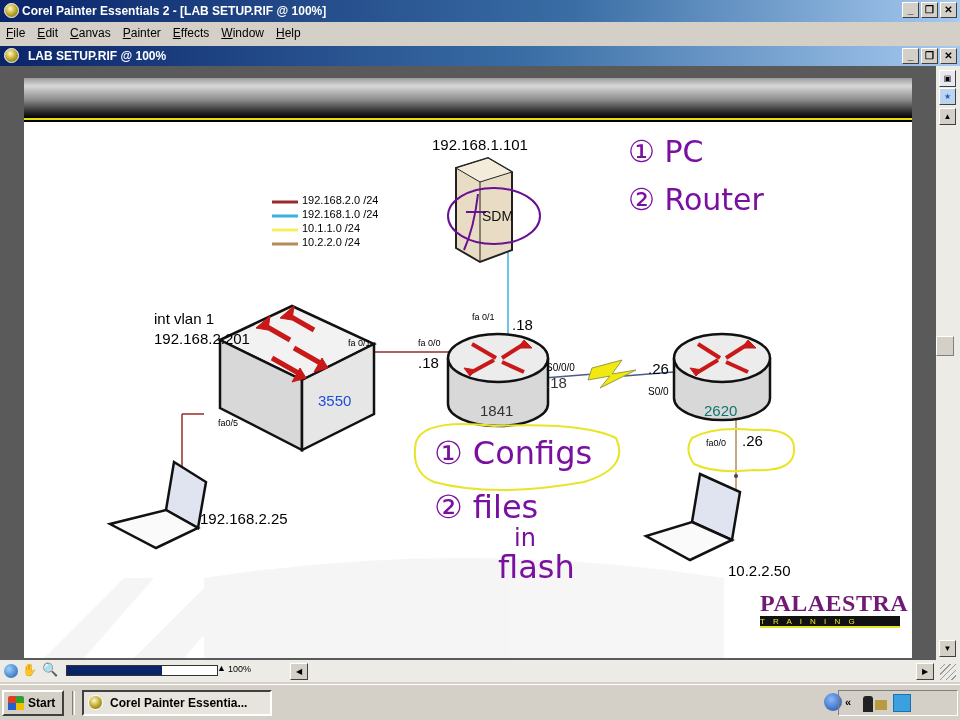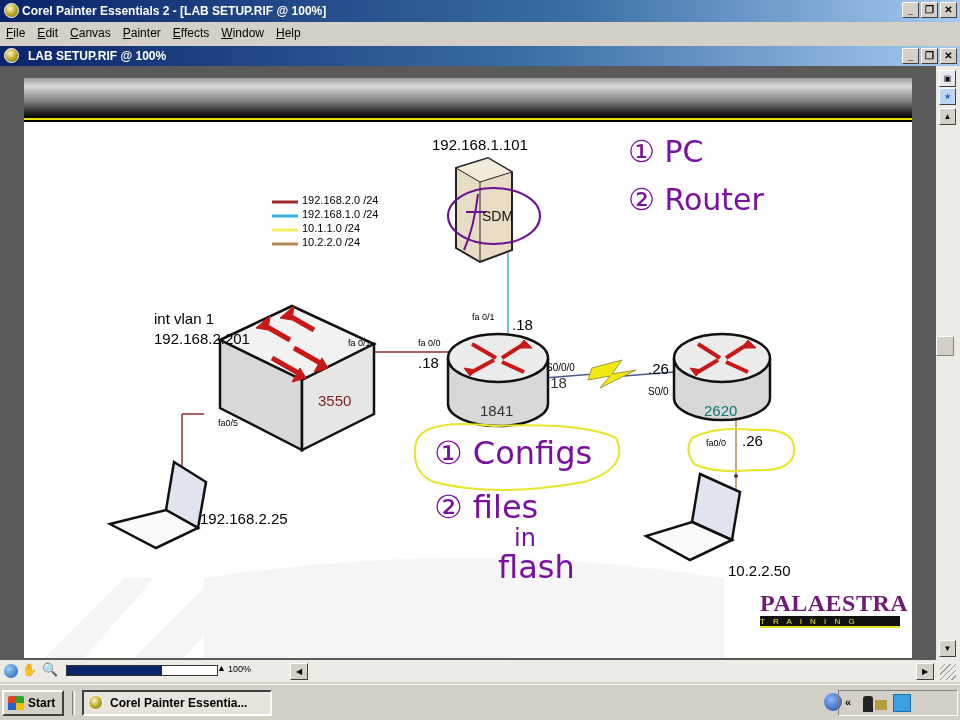--- a/index.html
+++ b/index.html
@@ -179,21 +179,21 @@
     <span class="txt" style="left:278px;top:116px;font-size:11px">192.168.2.0  /24</span>
     <span class="txt" style="left:278px;top:130px;font-size:11px">192.168.1.0  /24</span>
     <span class="txt" style="left:278px;top:144px;font-size:11px">10.1.1.0  /24</span>
     <span class="txt" style="left:278px;top:158px;font-size:11px">10.2.2.0  /24</span>
 
     <span class="txt" style="left:408px;top:58px;font-size:15px">192.168.1.101</span>
     <span class="txt" style="left:458px;top:130px;font-size:14px;color:#111">SDM</span>
 
     <span class="txt" style="left:130px;top:232px;font-size:15px">int vlan 1</span>
     <span class="txt" style="left:130px;top:252px;font-size:15px">192.168.2.201</span>
-    <span class="txt" style="left:294px;top:314px;font-size:15px;color:#7f1d1d">3550</span>
+    <span class="txt" style="left:294px;top:314px;font-size:15px;color:#1d4ed8">3550</span>
     <span class="txt" style="left:324px;top:260px;font-size:9px">fa 0/1</span>
     <span class="txt" style="left:194px;top:340px;font-size:9px">fa0/5</span>
 
     <span class="txt" style="left:448px;top:234px;font-size:9px">fa 0/1</span>
     <span class="txt" style="left:488px;top:238px;font-size:15px">.18</span>
     <span class="txt" style="left:394px;top:260px;font-size:9px">fa 0/0</span>
     <span class="txt" style="left:394px;top:276px;font-size:15px">.18</span>
     <span class="txt" style="left:522px;top:284px;font-size:10px">S0/0/0</span>
     <span class="txt" style="left:522px;top:296px;font-size:15px;color:#333">.18</span>
     <span class="txt" style="left:456px;top:324px;font-size:15px;color:#333">1841</span>

